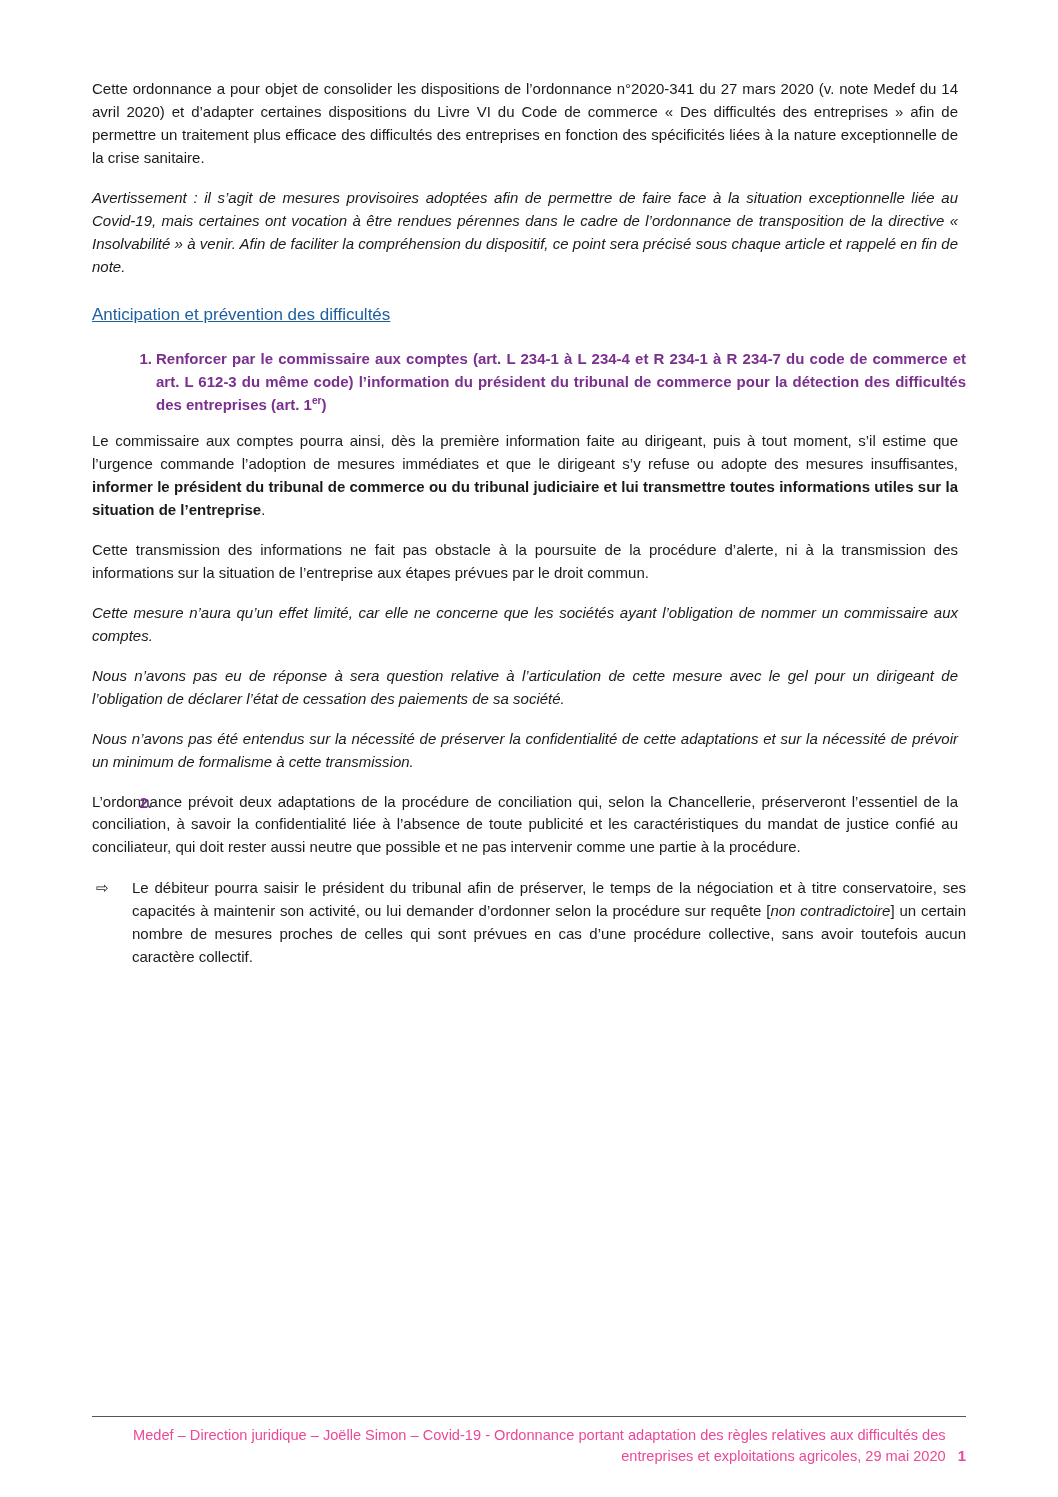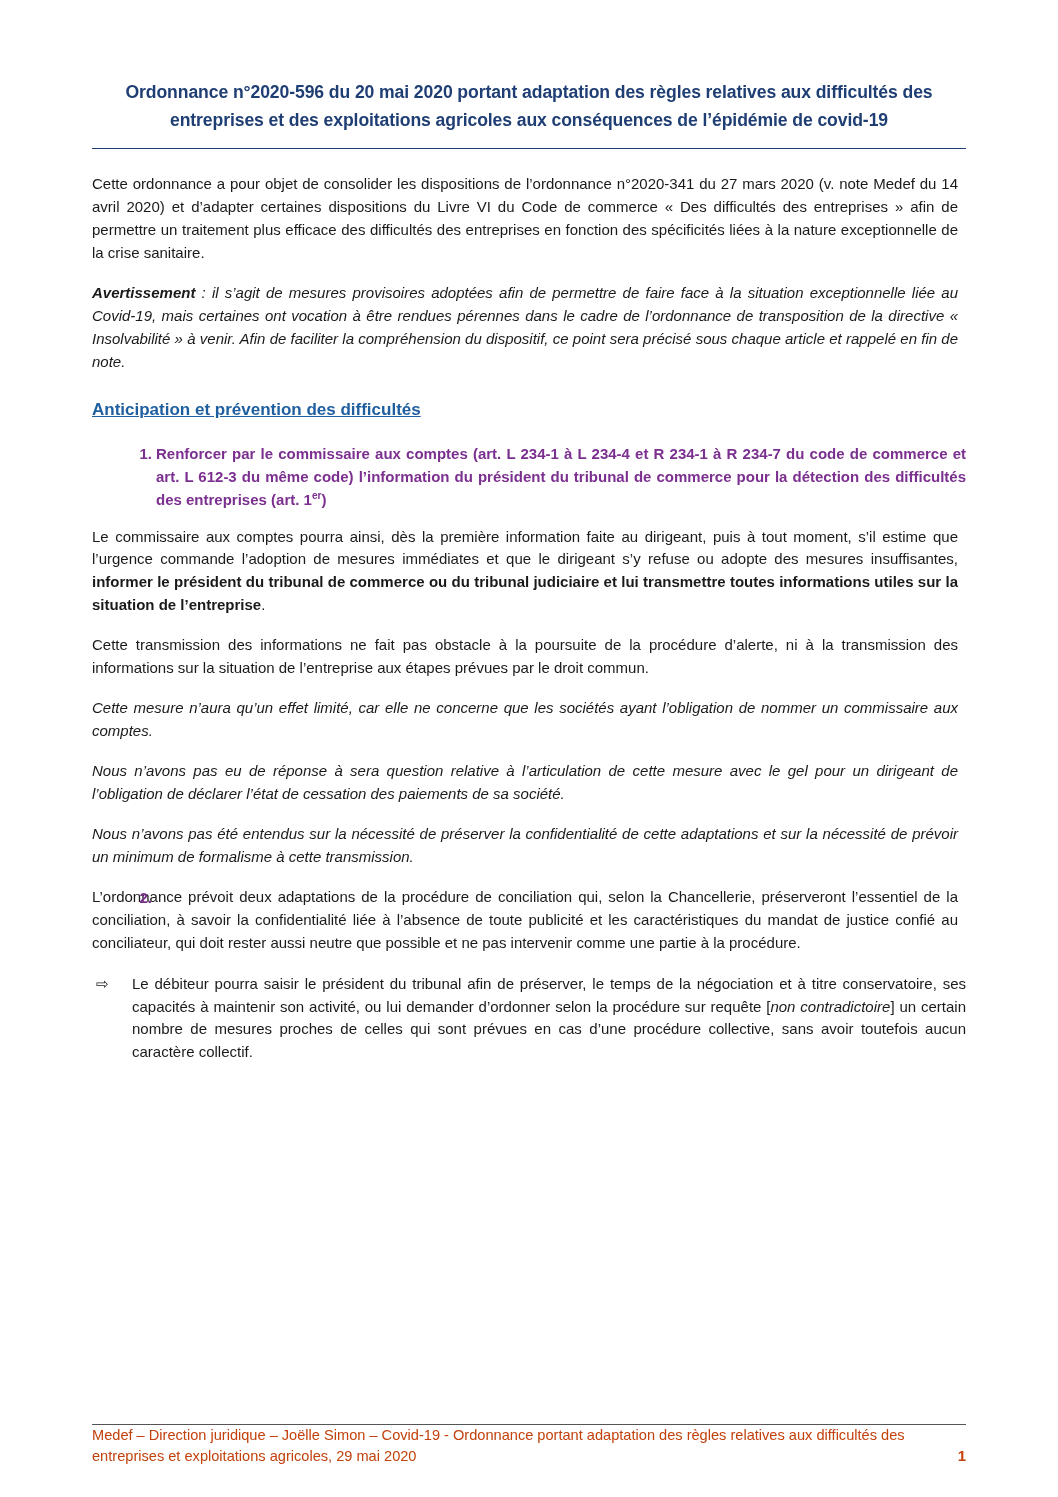--- a/index.html
+++ b/index.html
@@ -37,26 +37,26 @@
     font-size: 15px;
     line-height: 1.53;
     text-align: justify;
     color: #1a1a1a;
   }
   .intro { }
   .warning {
     font-style: italic;
   }
   .warning .lead {
-    font-weight: bold;
+    font-weight: normal;
     font-style: italic;
   }
   .section-heading {
     color: #1f5fa0;
-    font-weight: bold;
+    font-weight: normal;
     font-size: 17px;
     text-decoration: underline;
     margin: 26px 0 22px 0;
   }
   ol.numlist {
     margin: 0 0 14px 0;
     padding: 0 0 0 40px;
     list-style: none;
     counter-reset: item;
   }
@@ -104,23 +104,25 @@
     left: 4px;
     top: 0;
     font-size: 15px;
   }
   .footer {
     position: absolute;
     left: 92px;
     right: 92px;
     bottom: 30px;
     border-top: 1.4px solid #555555;
+    padding-top: 8px;
     font-size: 14.6px;
     line-height: 1.45;
-    color: #c2410c;
+    color: #ec4899;
+    text-align: right;
   }
   .footer-row {
     display: flex;
     align-items: flex-end;
     justify-content: space-between;
   }
   .footer-text {
     max-width: 880px;
   }
   .footer-page {
@@ -128,21 +130,20 @@
     font-size: 15px;
     padding-left: 12px;
   }
   sup { font-size: 0.68em; vertical-align: super; }
 </style>
 </head>
 <body>
 
 <div class="page">
 
-  <h1 class="doc-title">Ordonnance n°2020-596 du 20 mai 2020 portant adaptation des règles relatives aux difficultés des entreprises et des exploitations agricoles aux conséquences de l’épidémie de covid-19</h1>
 
   <p class="intro">Cette ordonnance a pour objet de consolider les dispositions de l’ordonnance n°2020-341 du 27 mars 2020 (v. note Medef du 14 avril 2020) et d’adapter certaines dispositions du Livre VI du Code de commerce « Des difficultés des entreprises » afin de permettre un traitement plus efficace des difficultés des entreprises en fonction des spécificités liées à la nature exceptionnelle de la crise sanitaire.</p>
 
   <p class="warning"><span class="lead">Avertissement</span><span> : il s’agit de mesures provisoires adoptées afin de permettre de faire face à la situation exceptionnelle liée au Covid-19, mais certaines ont vocation à être rendues pérennes dans le cadre de l’ordonnance de transposition de la directive « Insolvabilité » à venir. Afin de faciliter la compréhension du dispositif, ce point sera précisé sous chaque article et rappelé en fin de note.</span></p>
 
   <h2 class="section-heading">Anticipation et prévention des difficultés</h2>
 
   <ol class="numlist">
     <li>
       <span class="marker">1.</span>

